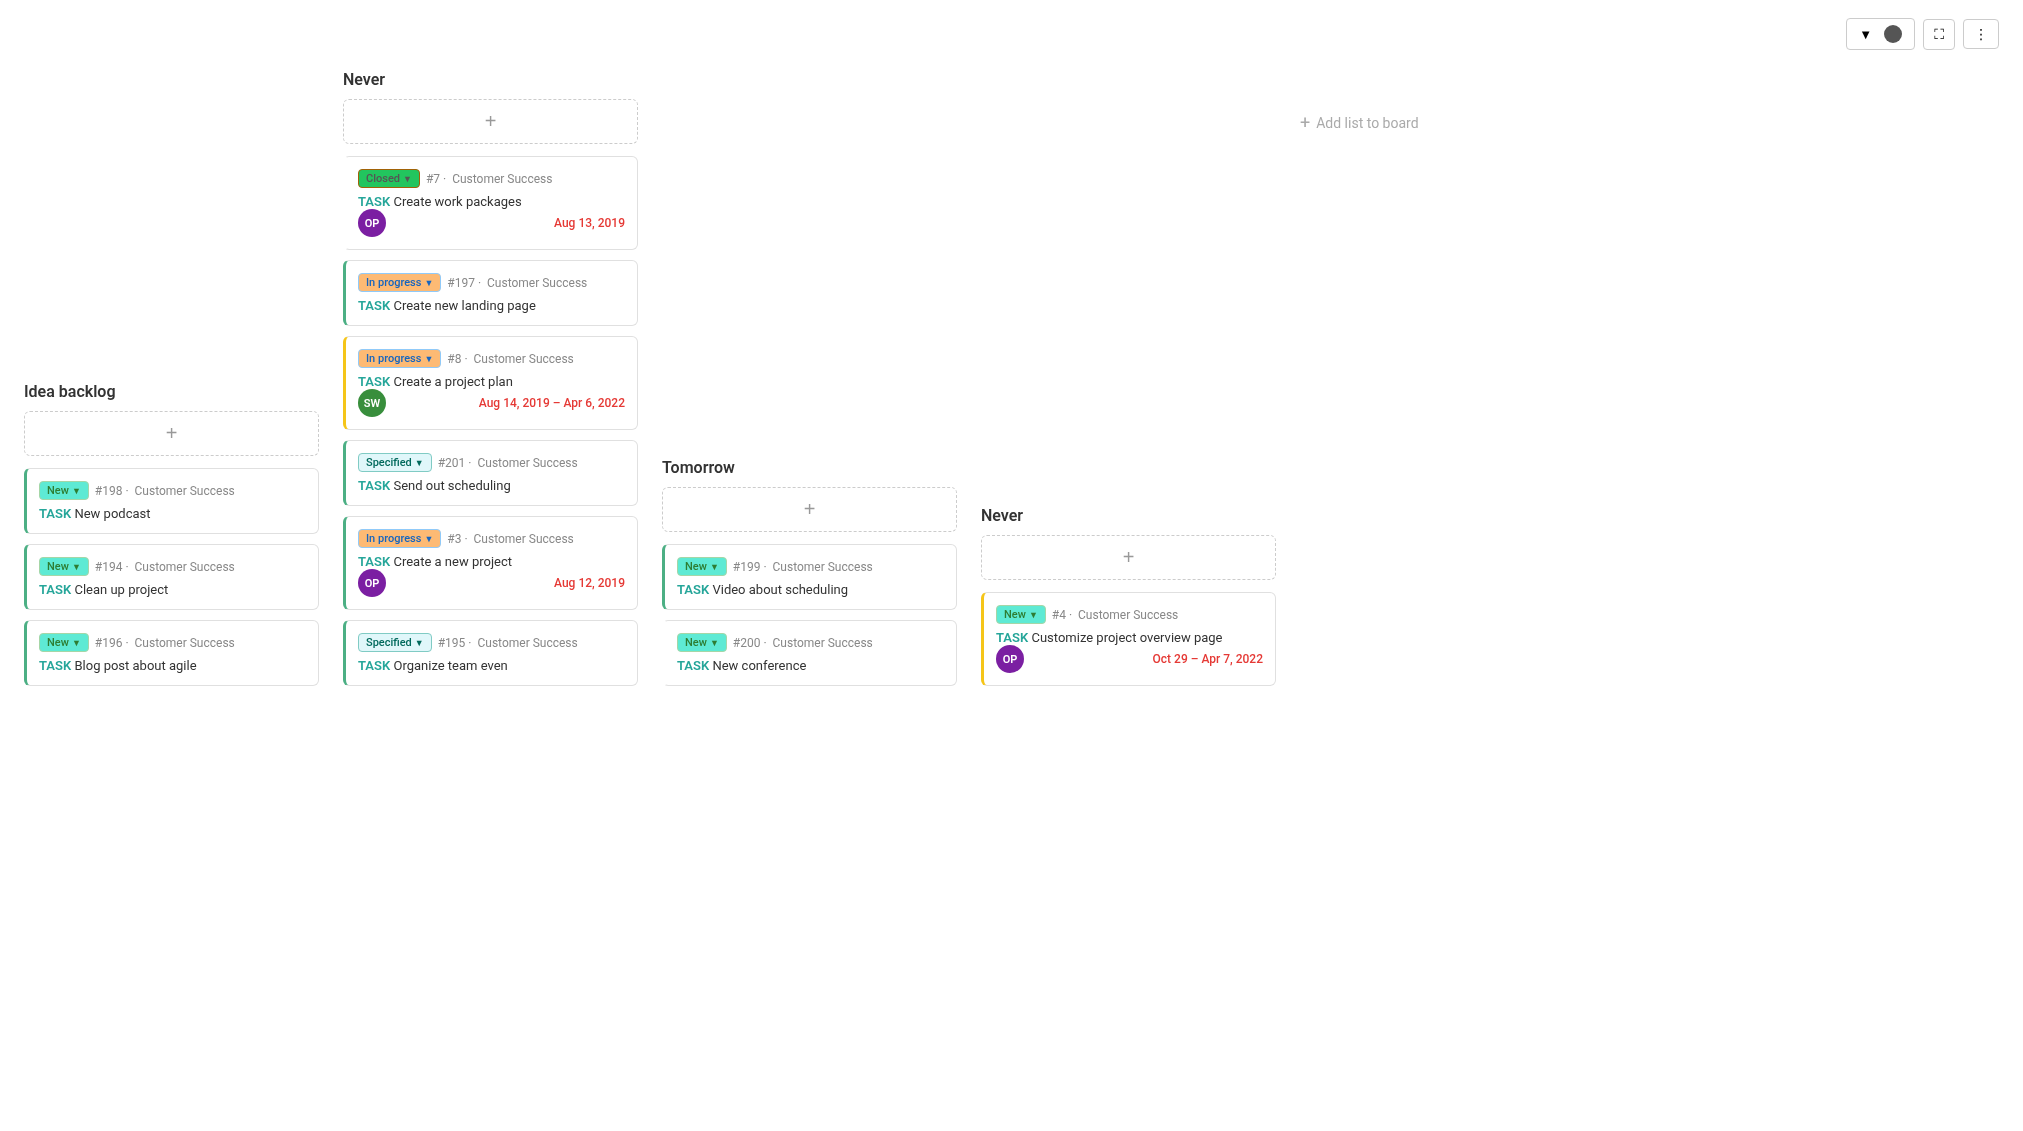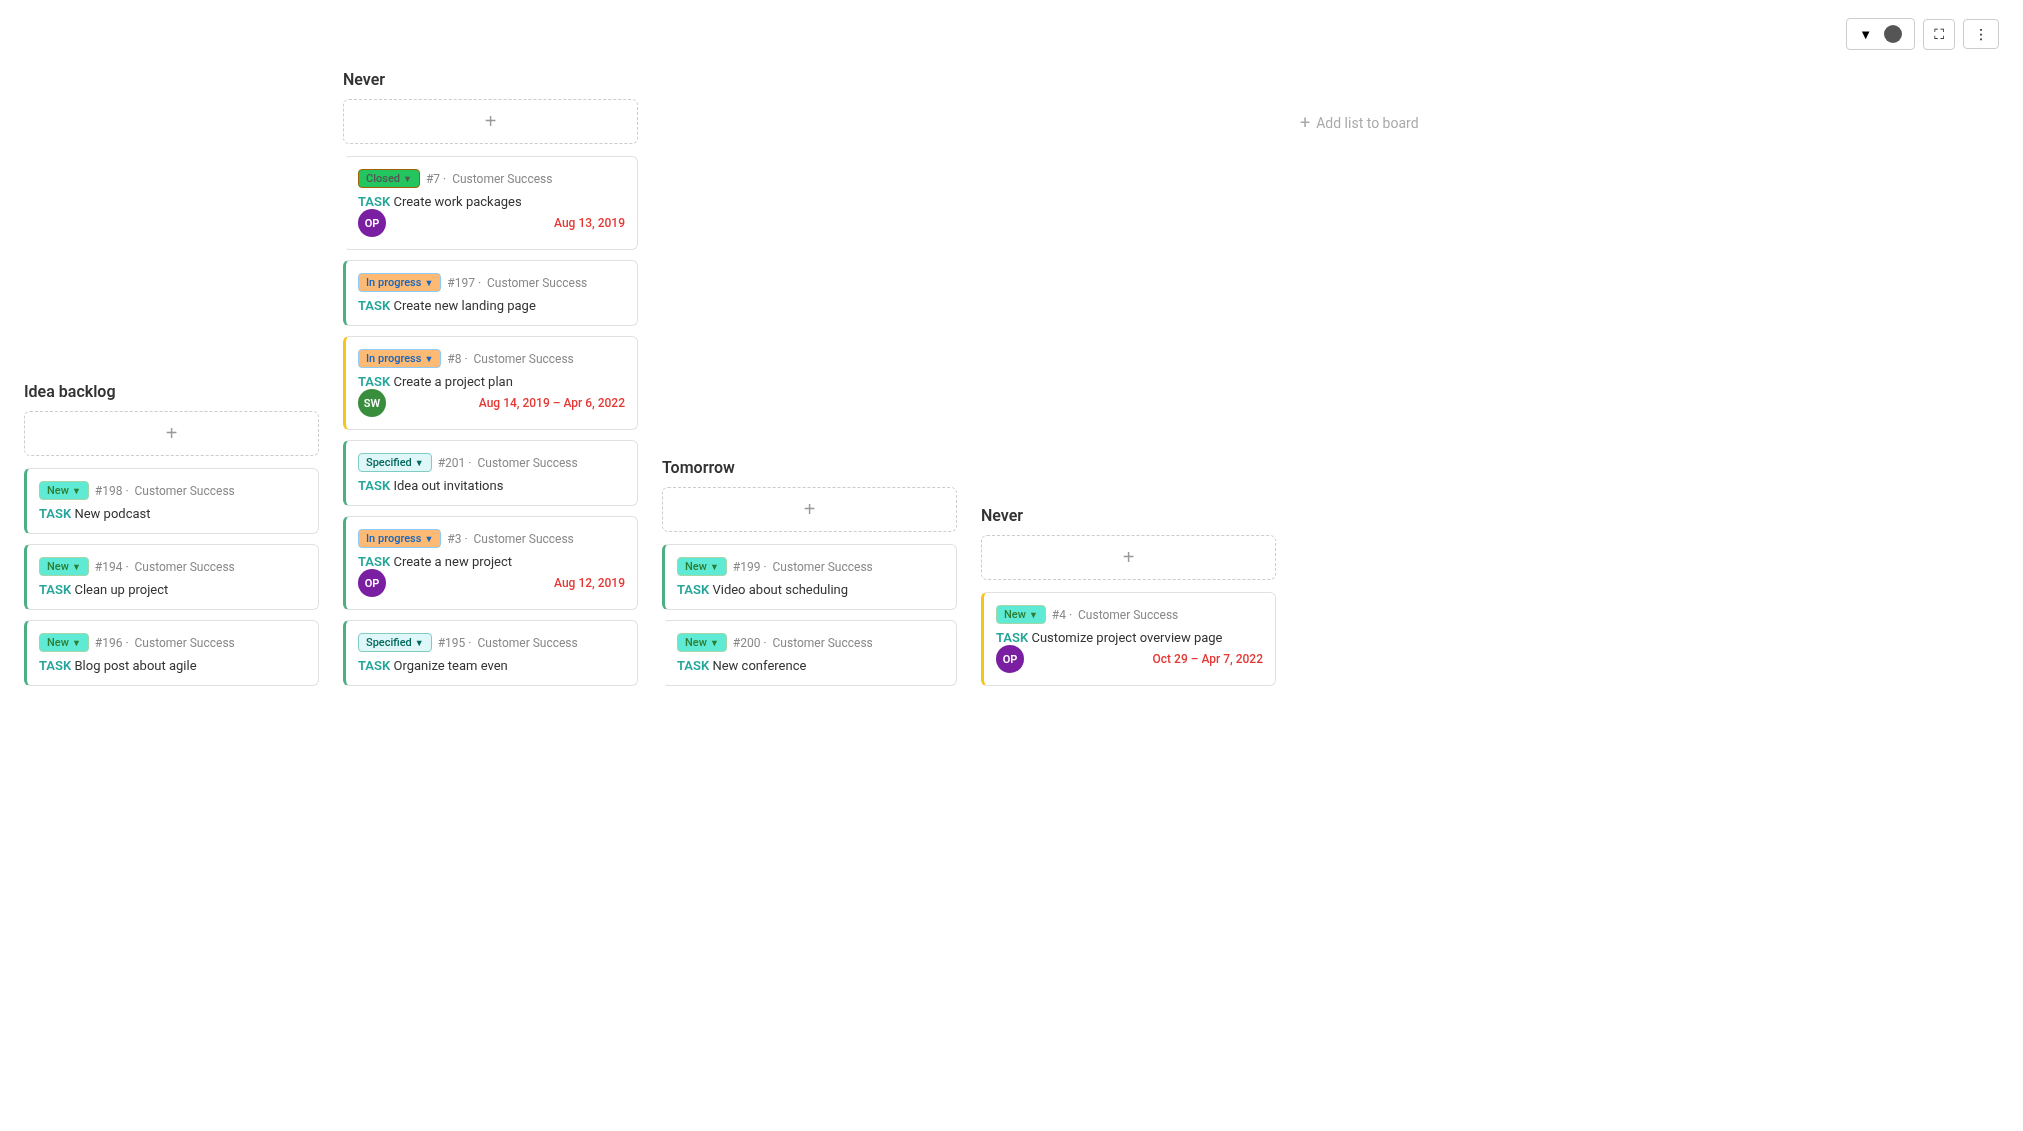--- a/index.html
+++ b/index.html
@@ -126,21 +126,21 @@
           <div class="avatar avatar-sw">SW</div>
           <span class="date-text">Aug 14, 2019 – Apr 6, 2022</span>
         </div>
       </div>
       <div class="card green-border">
         <div class="card-meta">
           <span class="status-badge badge-specified">Specified <span class="chevron">▼</span></span>
           <span class="card-number">#201 ·</span>
           <span class="card-category">Customer Success</span>
         </div>
-        <div class="card-task"><span class="task-label">TASK</span> <span class="task-text">Idea out invitations</span></div>
+        <div class="card-task"><span class="task-label">TASK</span> <span class="task-text">Send out scheduling</span></div>
       </div>
       <div class="card green-border">
         <div class="card-meta">
           <span class="status-badge badge-inprogress">In progress <span class="chevron">▼</span></span>
           <span class="card-number">#3 ·</span>
           <span class="card-category">Customer Success</span>
         </div>
         <div class="card-task"><span class="task-label">TASK</span> <span class="task-text">Create a new project</span></div>
         <div class="card-footer">
           <div class="avatar avatar-op">OP</div>

